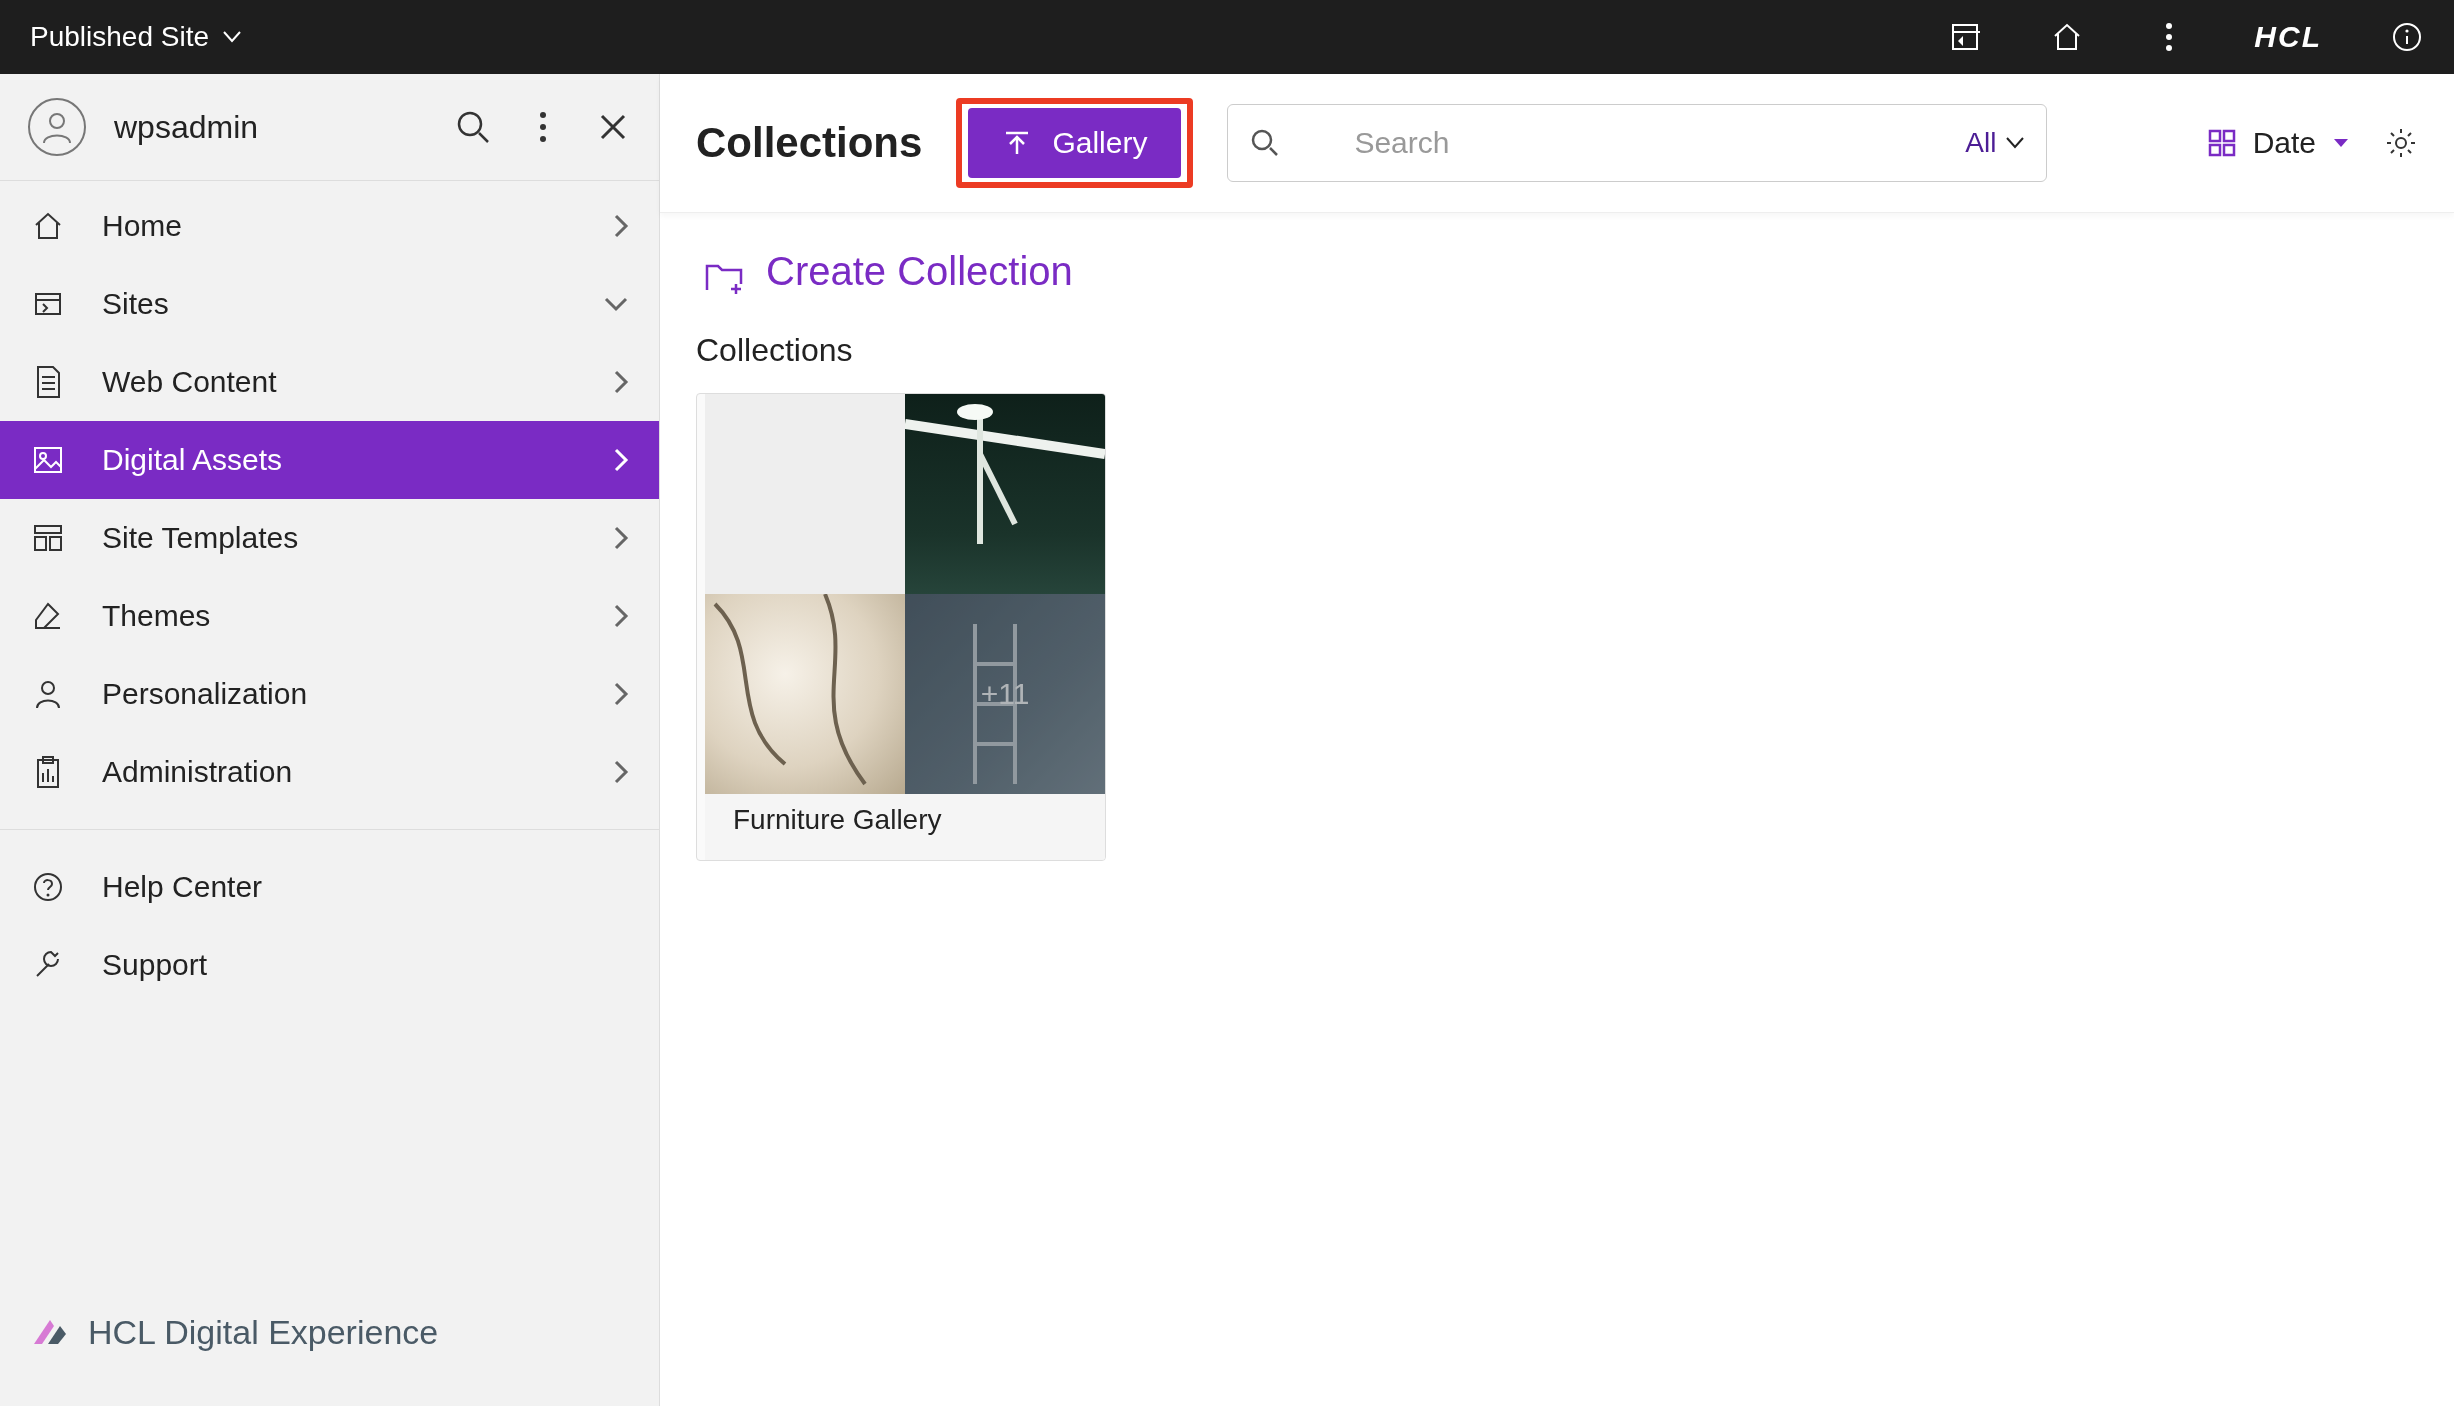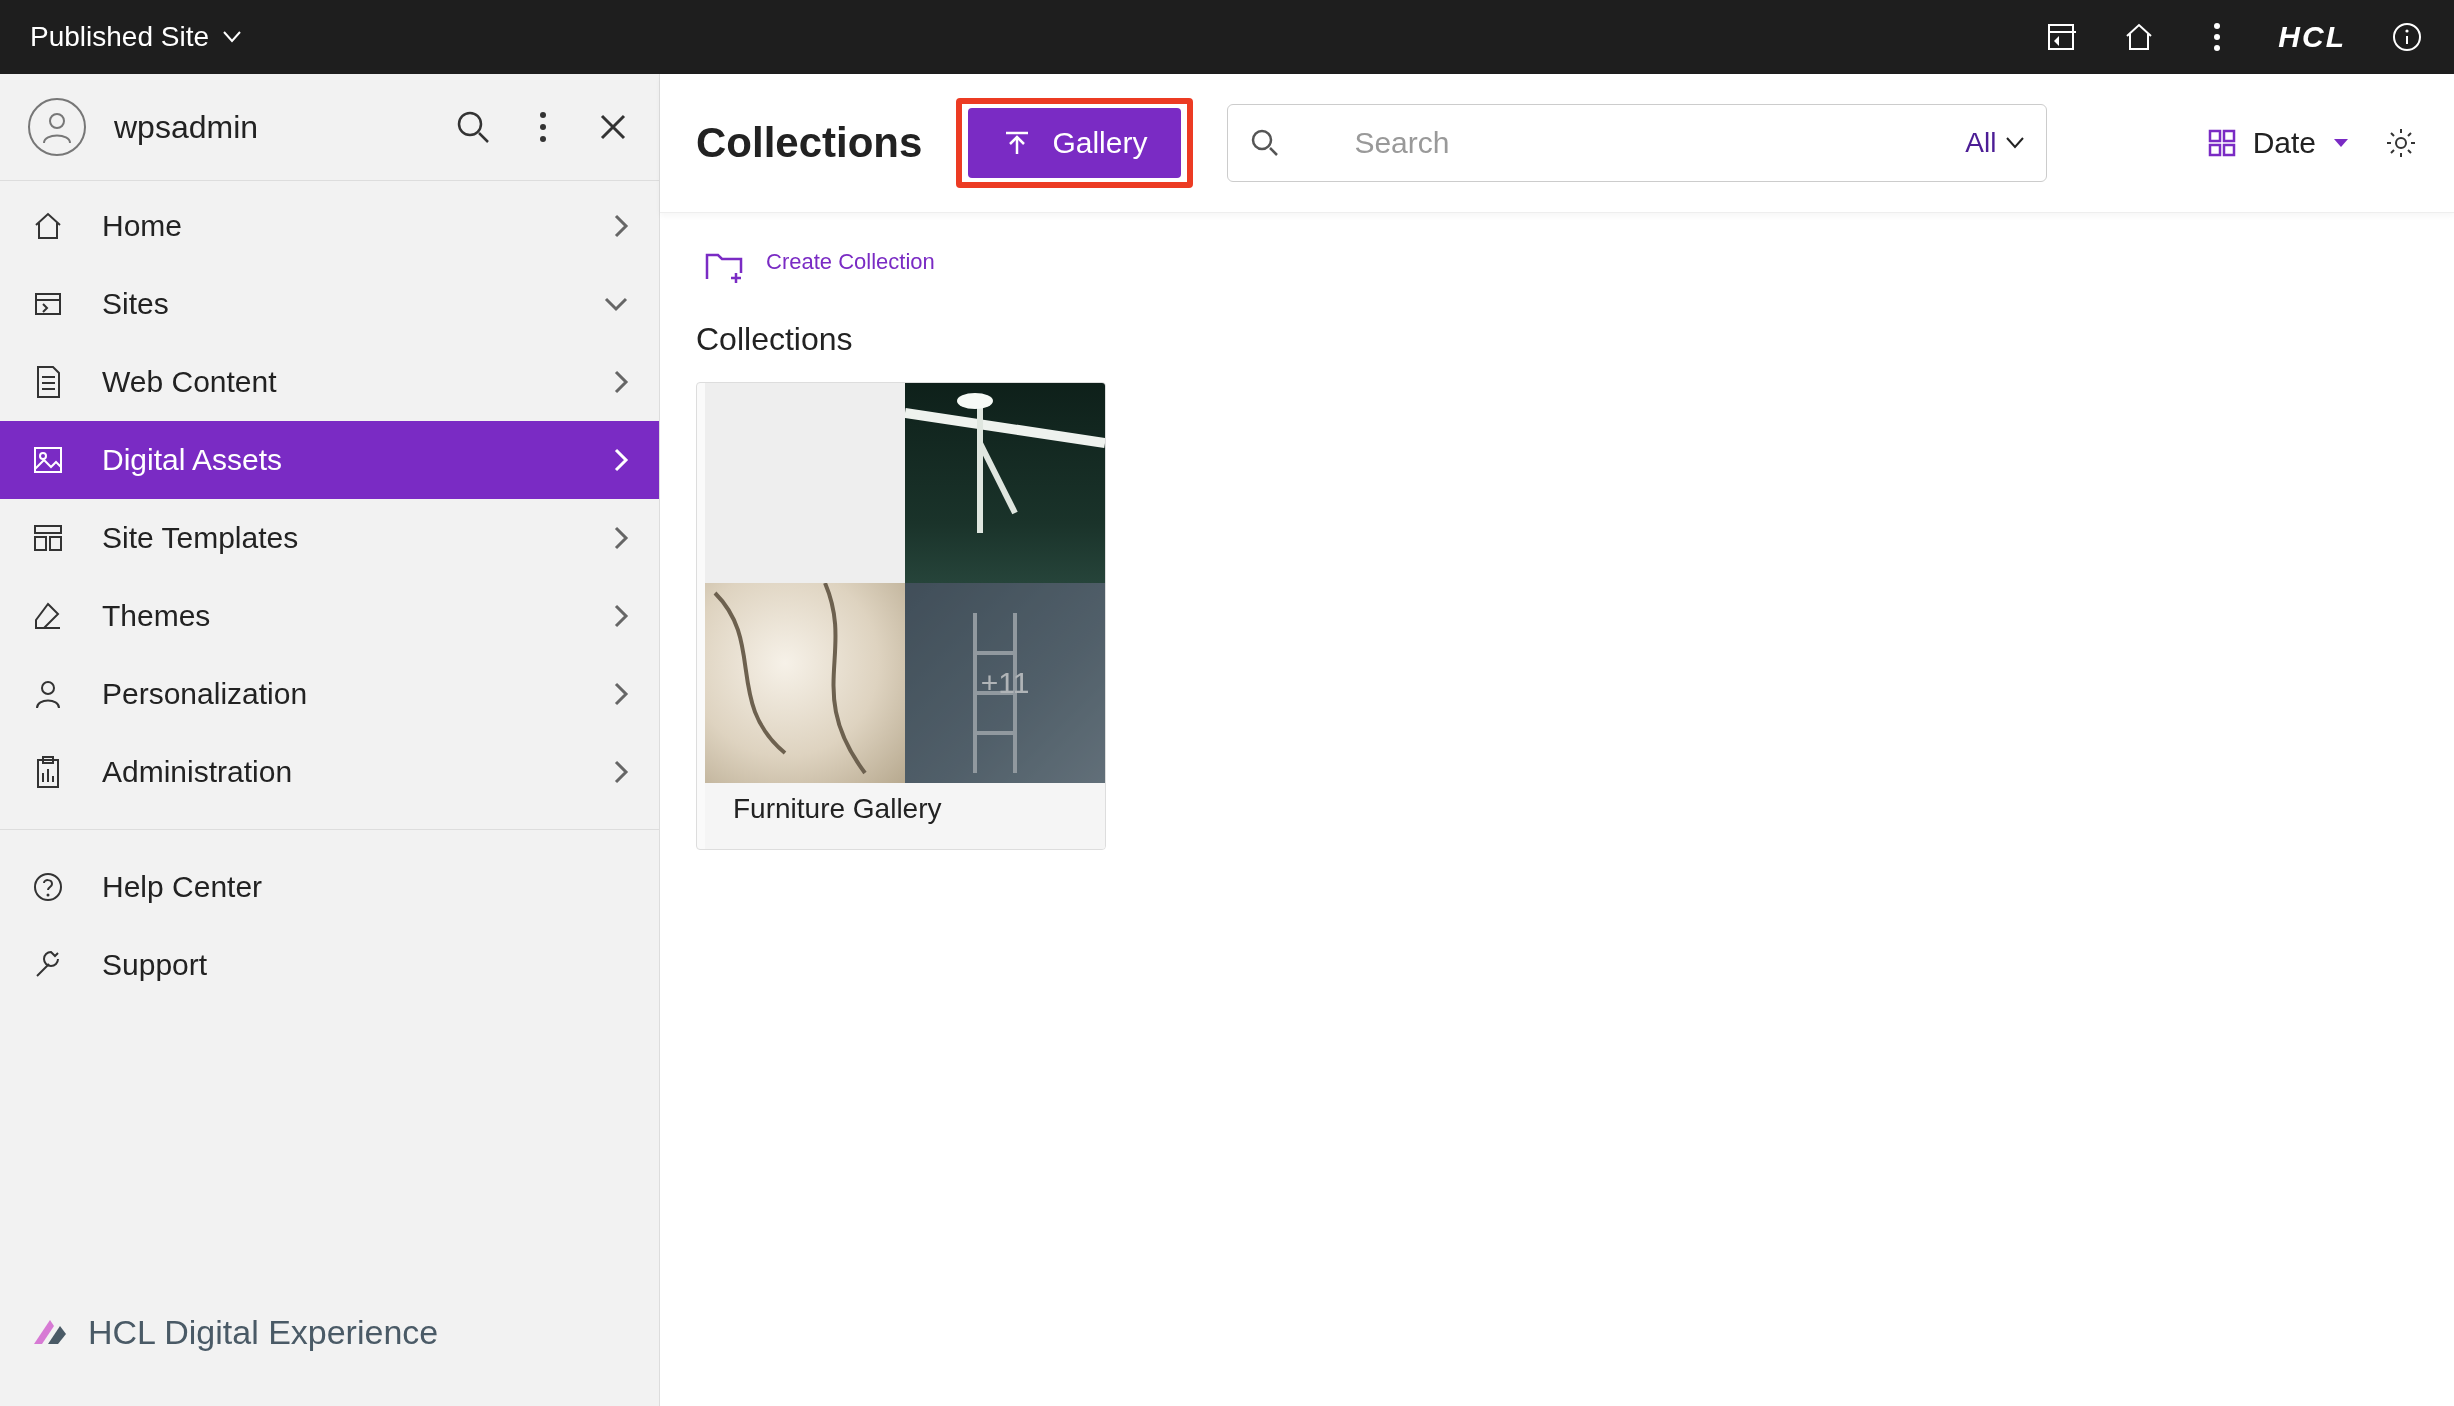--- a/index.html
+++ b/index.html
@@ -13,21 +13,21 @@
     --icon:#444;
   }
   *{box-sizing:border-box;font-family:"Helvetica Neue",Arial,sans-serif;}
   html,body{margin:0;padding:0;height:100%;width:100%;background:#fff;color:var(--text);}
   svg{display:block;}
 
   
   .topbar{background:#1e1e1e;height:74px;display:flex;align-items:center;justify-content:space-between;padding:0 30px;color:#fff;}
   .topbar-left{display:flex;align-items:center;gap:14px;font-size:28px;}
   .topbar-site{display:flex;align-items:center;gap:14px;cursor:pointer;}
-  .topbar-right{display:flex;align-items:center;gap:44px;}
+  .topbar-right{display:flex;align-items:center;gap:68px;}
   .topbar-right .ticon{width:34px;height:34px;display:flex;align-items:center;justify-content:center;}
   .hcl-logo{font-style:italic;font-weight:800;letter-spacing:2px;font-size:30px;}
 
   
   .shell{display:flex;height:calc(100% - 74px);}
   .sidebar{width:660px;min-width:660px;background:var(--sidebar-bg);border-right:1px solid var(--sidebar-border);display:flex;flex-direction:column;}
   .main{flex:1;display:flex;flex-direction:column;min-width:0;}
 
   
   .sb-header{display:flex;align-items:center;gap:28px;padding:24px 28px;border-bottom:1px solid var(--sidebar-border);}
@@ -58,21 +58,21 @@
   .searchbox input{border:none;outline:none;font-size:30px;flex:1;background:transparent;color:#222;margin-left:48px;}
   .searchbox input::placeholder{color:#999;}
   .search-filter{display:flex;align-items:center;gap:10px;font-size:28px;color:#4c1d95;cursor:pointer;text-align:center;}
   .spacer{flex:1;}
   .sort-ctrl{display:flex;align-items:center;gap:16px;font-size:30px;color:#222;cursor:pointer;}
   .sort-ctrl .tri{color:var(--purple);}
   .gear{cursor:pointer;}
 
   
   .mbody{padding:36px 36px;flex:1;overflow:auto;}
-  .create-col{display:flex;align-items:flex-start;gap:22px;color:var(--purple);font-size:22px;cursor:pointer;margin:0 0 38px 8px;}
+  .create-col{display:flex;align-items:flex-end;gap:22px;color:var(--purple);font-size:40px;cursor:pointer;margin:0 0 38px 8px;}
   .section-title{font-size:32px;margin-bottom:24px;}
   .cards{display:flex;gap:28px;flex-wrap:wrap;}
   .card{width:410px;border:1px solid #ddd;border-radius:4px;overflow:hidden;background:#fafafa;cursor:pointer;padding-left:8px;}
   .thumb-grid{display:grid;grid-template-columns:1fr 1fr;grid-template-rows:1fr 1fr;height:386px;}
   .thumb{position:relative;display:flex;align-items:center;justify-content:center;}
   .thumb .overlay-count{position:absolute;color:#fff;font-size:30px;}
   .card-label{font-size:28px;padding:24px 28px;background:#f5f5f5;}
 
   
   .t1{background:#eeeeee;}

